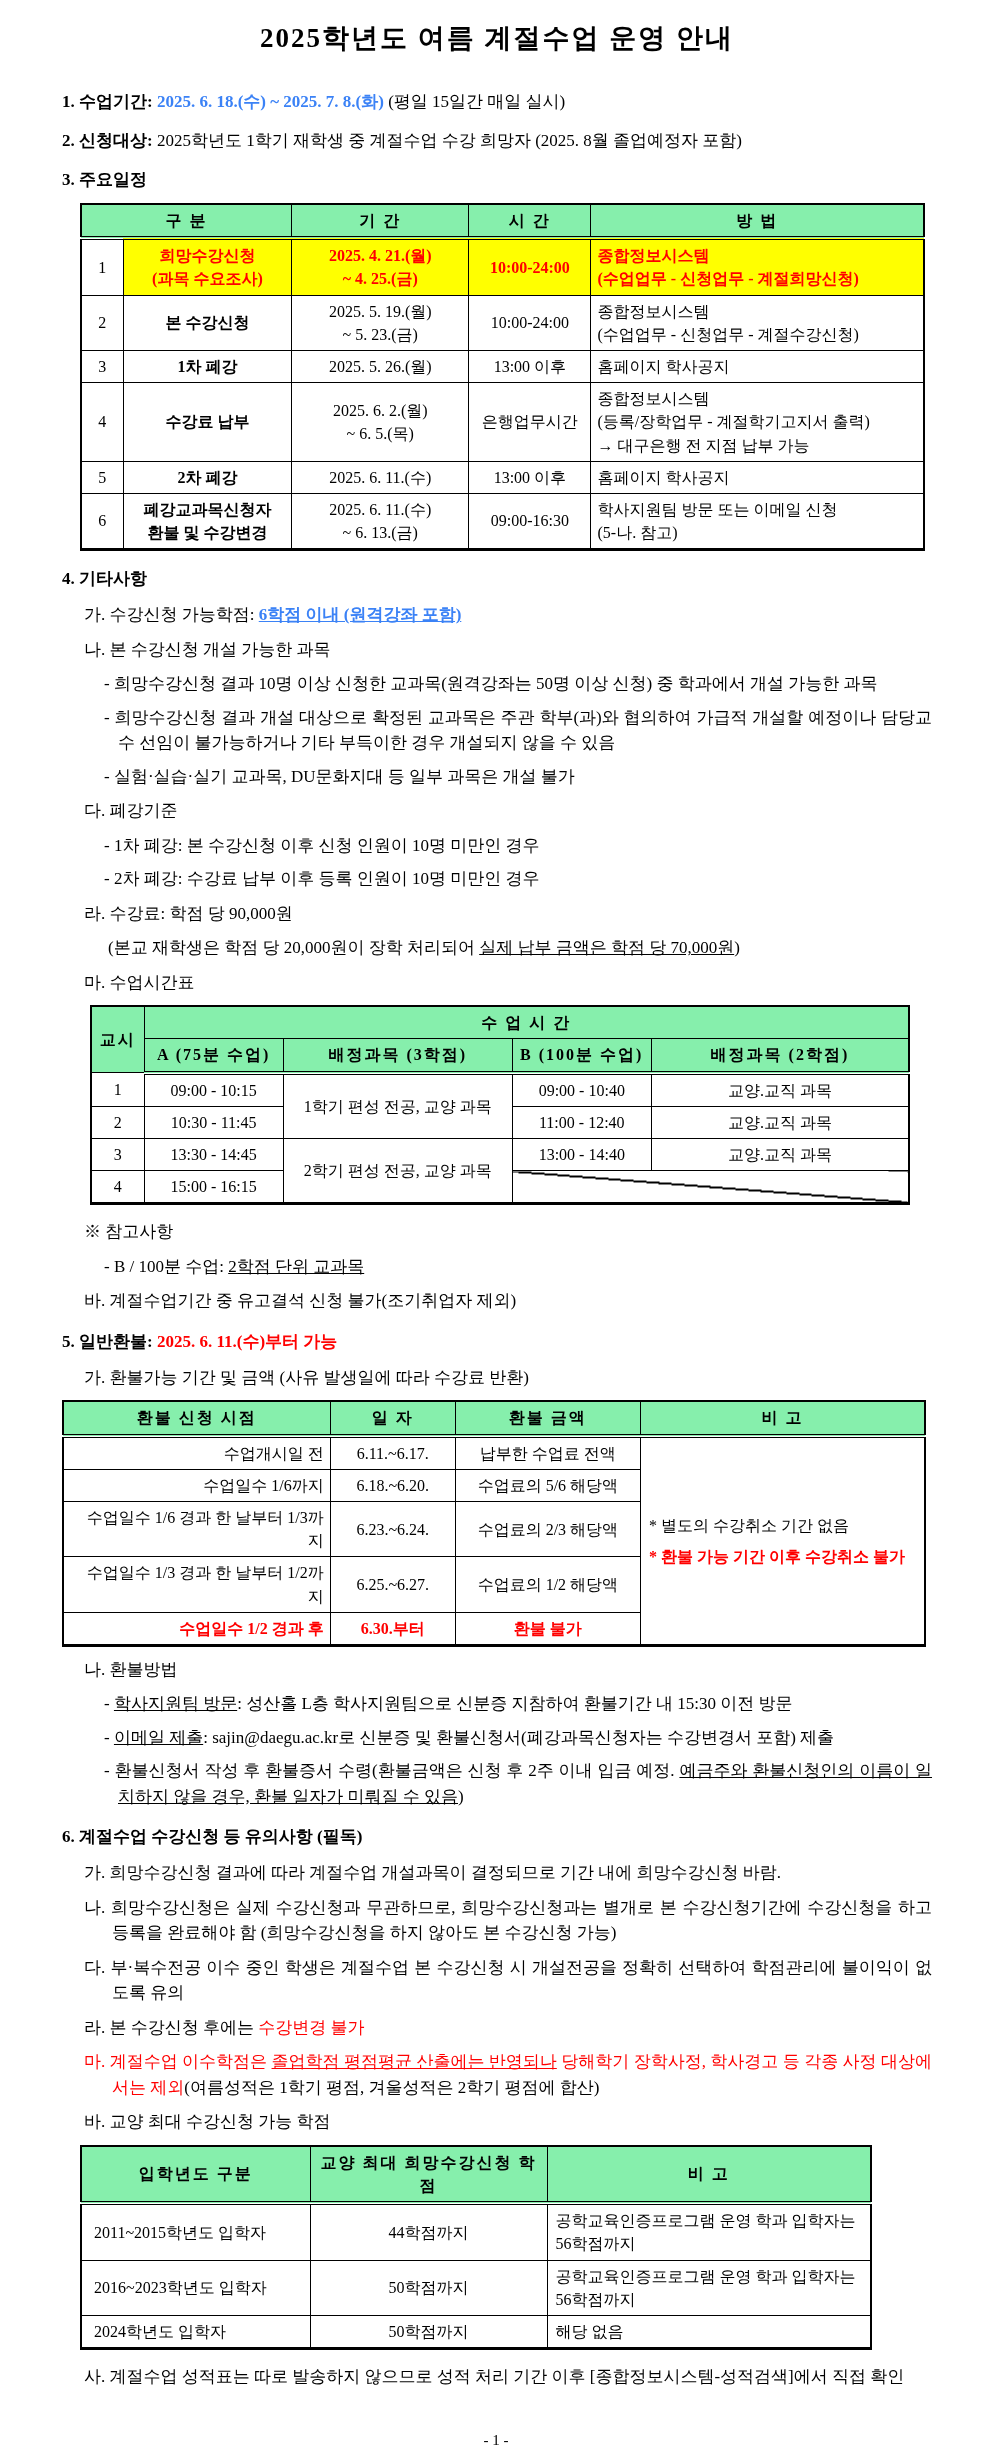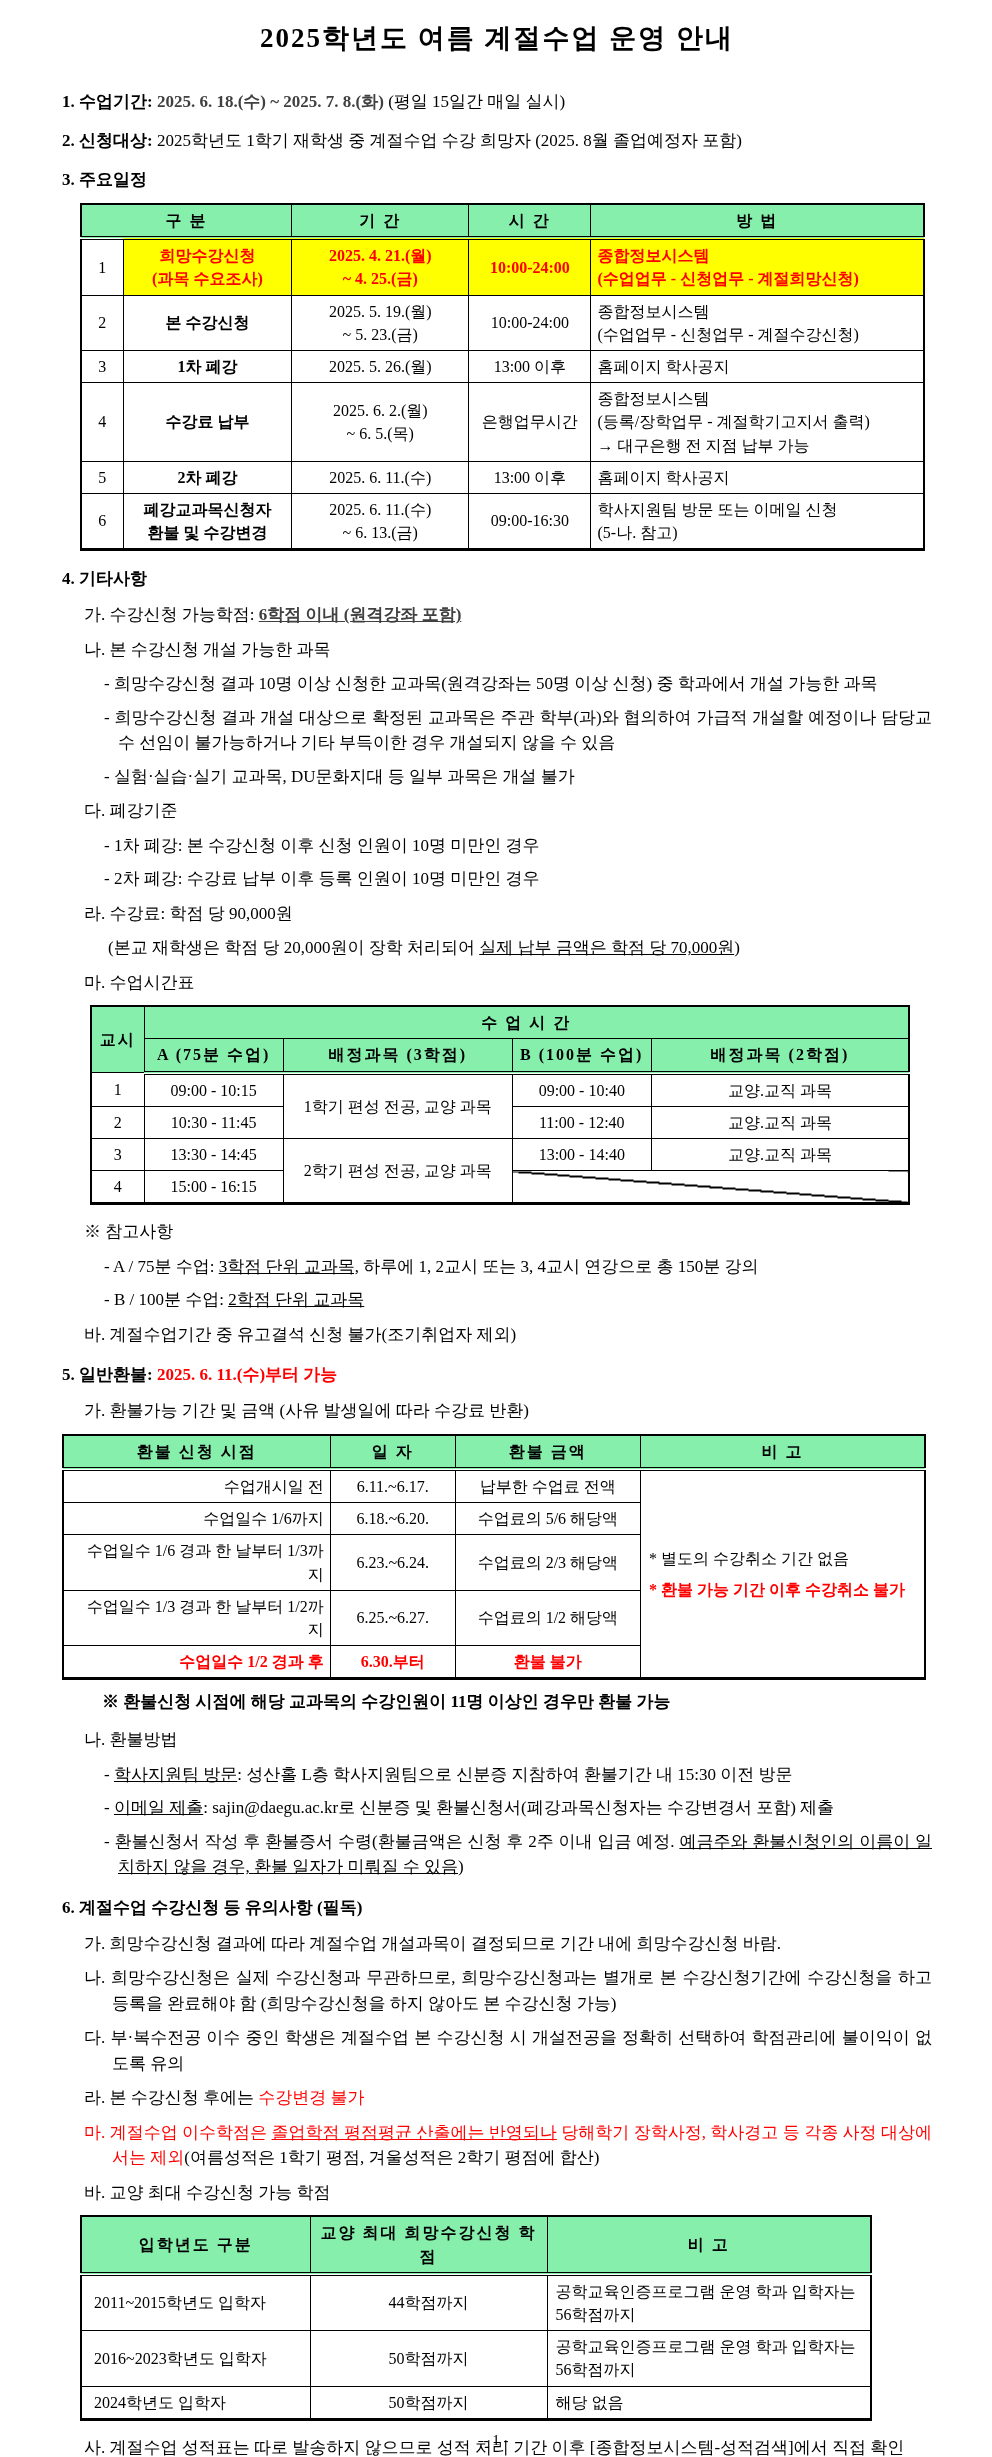--- a/index.html
+++ b/index.html
@@ -8,21 +8,21 @@
     background: #ffffff; color: #000;
     font-family: "Liberation Serif", "DejaVu Serif", serif;
     font-size: 17px; overflow: hidden;
   }
   .doc { padding: 6px 60px 0 62px; }
 
   .title { text-align:center; font-size:27px; font-weight:bold; letter-spacing:2px; margin:14px 0 34px; }
 
   .h1 { font-weight:bold; margin:16px 0 12px; }
   .h1 .norm { font-weight:normal; }
-  .blue { color:#404040; }
+  .blue { color:#3b82f6; }
   .red { color:#ff0000; }
   .u { text-decoration: underline; }
   .bold { font-weight:bold; }
 
   .lv1 { margin: 9px 0 9px 22px; padding-left:28px; text-indent:-28px; line-height:1.5; text-align:justify; }
   .lv2 { margin: 8px 0 8px 42px; padding-left:14px; text-indent:-14px; line-height:1.5; text-align:justify; }
   .paren { margin: 8px 0 8px 46px; line-height:1.5; }
 
   table.tbl { border-collapse: collapse; table-layout: fixed; border: 2px solid #000; }
   table.tbl th, table.tbl td { border: 1px solid #000; padding: 4px 6px; text-align:center; vertical-align: middle; font-size:16px; line-height:1.45; }
@@ -211,23 +211,20 @@
       <tr>
         <td>4</td>
         <td>15:00 - 16:15</td>
         <td colspan="2" class="diag"></td>
       </tr>
     </tbody>
   </table>
 
   <div class="lv1">※ 참고사항</div>
   <div class="lv2">
-    <span>- A / 75분 수업: </span><span class="u">3학점 단위 교과목,</span><span> 하루에 1, 2교시 또는 3, 4교시 연강으로 총 150분 강의</span>
-  </div>
-  <div class="lv2">
     <span>- B / 100분 수업: </span><span class="u">2학점 단위 교과목</span>
   </div>
   <div class="lv1">바. 계절수업기간 중 유고결석 신청 불가(조기취업자 제외)</div>
 
   <div class="h1">
     <span>5. 일반환불: </span><span class="red">2025. 6. 11.(수)부터 가능</span>
   </div>
   <div class="lv1">가. 환불가능 기간 및 금액 (사유 발생일에 따라 수강료 반환)</div>
 
   <table class="tbl refund">
@@ -271,21 +268,20 @@
         <td>수업료의 1/2 해당액</td>
       </tr>
       <tr class="red-row">
         <td class="point">수업일수 1/2 경과 후</td>
         <td>6.30.부터</td>
         <td>환불 불가</td>
       </tr>
     </tbody>
   </table>
 
-  <div class="tbl-note">※ 환불신청 시점에 해당 교과목의 수강인원이 11명 이상인 경우만 환불 가능</div>
 
   <div class="lv1">나. 환불방법</div>
   <div class="lv2">
     <span>- </span><span class="u">학사지원팀 방문</span><span>: 성산홀 L층 학사지원팀으로 신분증 지참하여 환불기간 내 15:30 이전 방문</span>
   </div>
   <div class="lv2">
     <span>- </span><span class="u">이메일 제출</span><span>: sajin@daegu.ac.kr로 신분증 및 환불신청서(폐강과목신청자는 수강변경서 포함) 제출</span>
   </div>
   <div class="lv2">
     <span>- 환불신청서 작성 후 환불증서 수령(환불금액은 신청 후 2주 이내 입금 예정. </span><span class="u">예금주와 환불신청인의 이름이 일치하지 않을 경우, 환불 일자가 미뤄질 수 있음</span><span>)</span>

